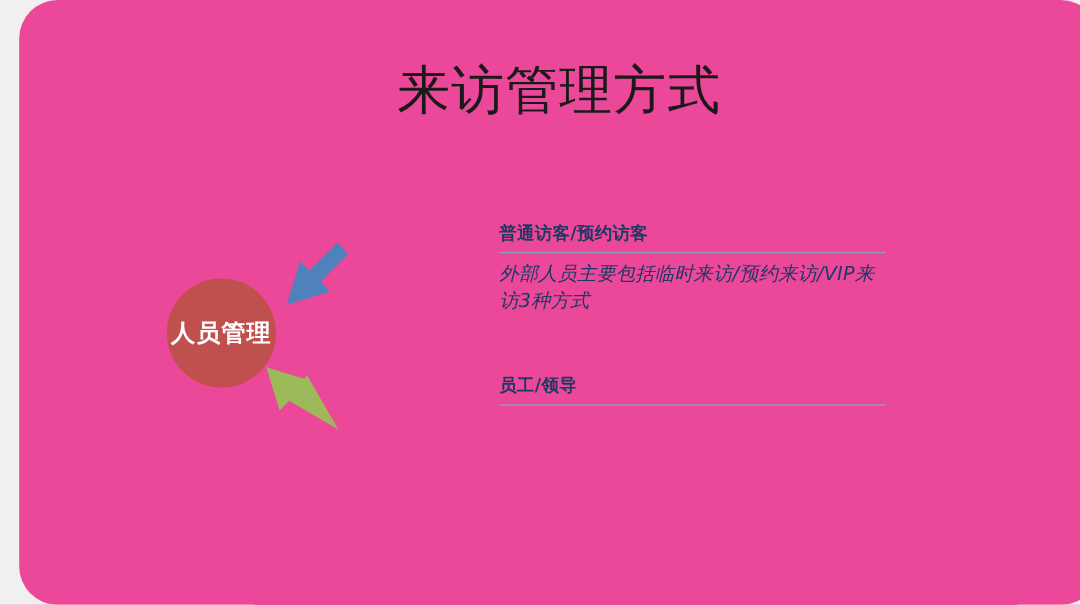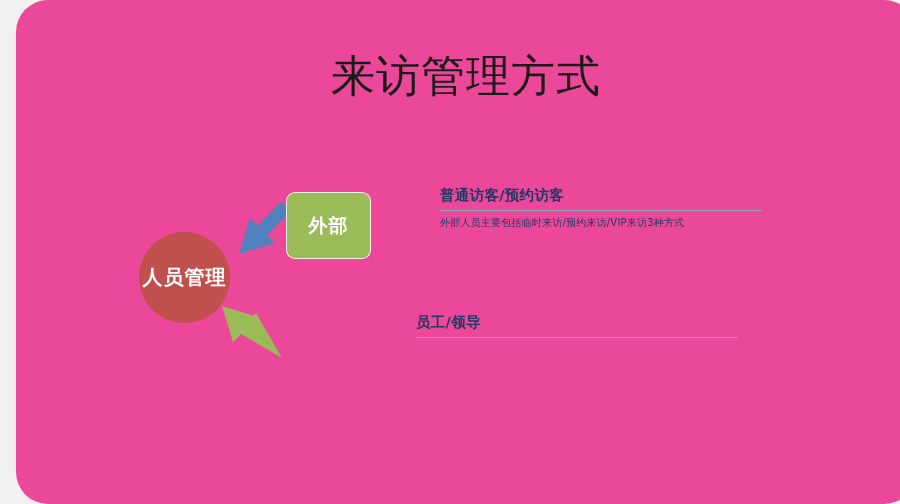--- a/index.html
+++ b/index.html
@@ -106,45 +106,46 @@
     width: 900px;
     height: 504px;
     pointer-events: none;
   }
 
   
   .text-block {
     position: absolute;
     width: 330px;
   }
-  .text-block.block-top { left: 400px; top: 186px; margin-left: 24px; }
+  .text-block.block-top { left: 400px; top: 186px; }
   .text-block.block-bottom { left: 400px; top: 313px; }
 
   .tb-heading {
     font-size: 14.5px;
     font-weight: 700;
     color: #1f3864;
     letter-spacing: 0.3px;
     line-height: 1.35;
     padding-bottom: 4px;
     white-space: nowrap;
   }
   .tb-rule {
     width: 322px;
     height: 1px;
     background: #8ea3c0;
     margin-bottom: 5px;
   }
   .tb-body {
-    font-size: 10px;
+    font-size: 16px;
     font-weight: 400;
     color: #1f3864;
     line-height: 1.45;
     letter-spacing: 0.2px;
     width: 322px;
+    font-style: italic;
   }
 </style>
 </head>
 <body>
 
 <div class="slide">
 
   <div class="slide-title">来访管理方式</div>
 
   <div class="diagram">
@@ -160,23 +161,20 @@
         <polygon fill="#9bbb59" points="266,358 257,348 234,325 242,317 206,306 217,342 225,334"></polygon>
         <polygon fill="#9bbb59" points="266,358 257,348 231,322 240,313"></polygon>
       </g>
     </svg>
 
     <div class="hub-circle">
       <span class="hub-line">人员</span>
       <span class="hub-line">管理</span>
     </div>
 
-    <div class="node-box node-external">
-      <span>外部</span>
-    </div>
 
 
   </div>
 
   <div class="text-block block-top">
     <div class="tb-heading">普通访客/预约访客</div>
     <div class="tb-rule"></div>
     <div class="tb-body">外部人员主要包括临时来访/预约来访/VIP来访3种方式</div>
   </div>
 

